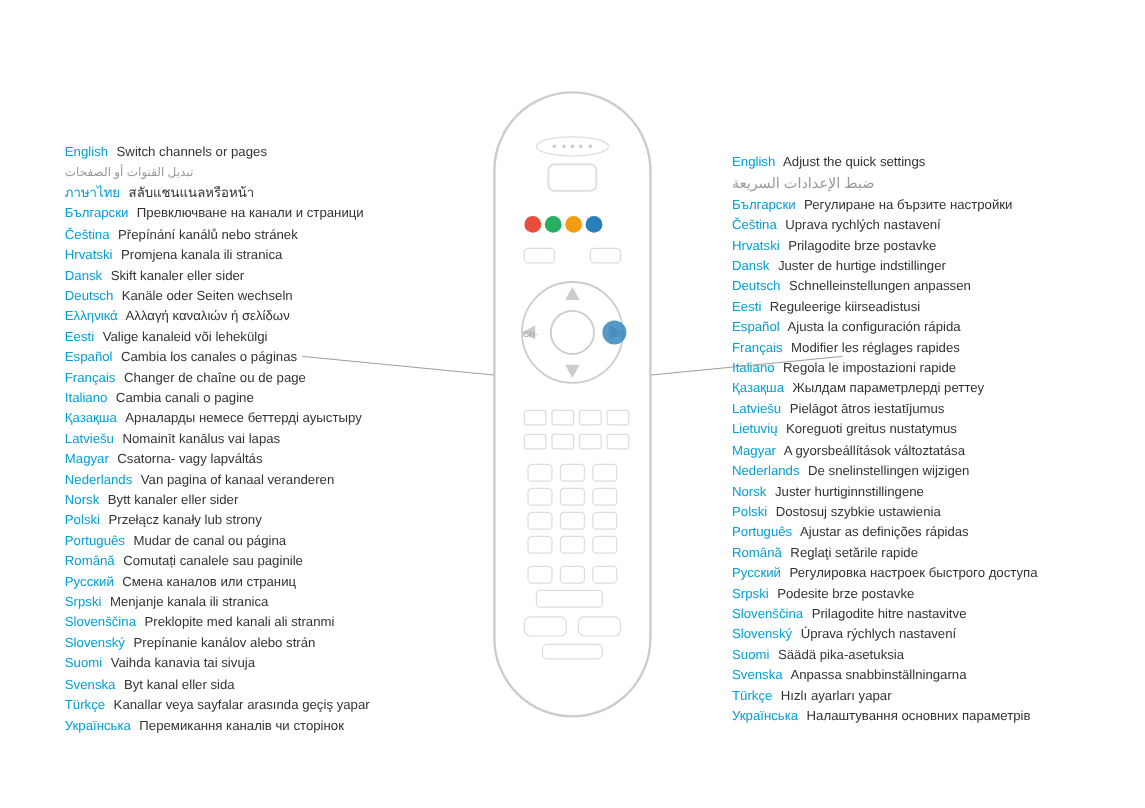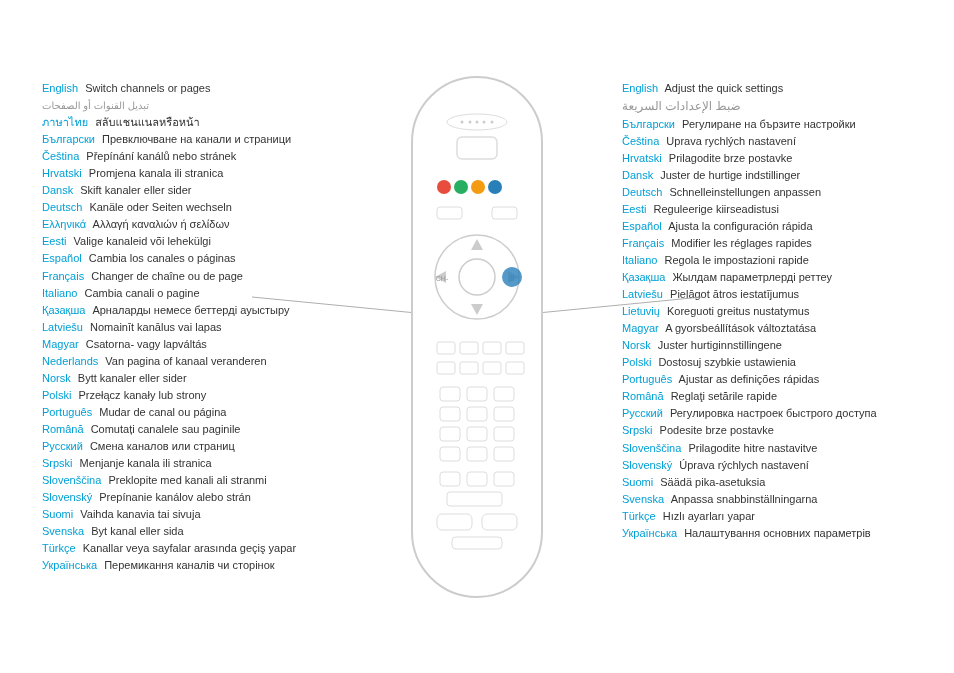--- a/index.html
+++ b/index.html
@@ -9,21 +9,22 @@
       background: #fff;
       font-family: Arial, sans-serif;
       font-size: 11px;
       overflow: hidden;
       position: relative;
     }
     .main-container {
       display: flex;
       width: 100%;
       height: 100%;
-      padding: 20px 12px;
+      padding: 20px 24px;
+      align-items: center;
     }
     .left-panel {
       width: 320px;
       padding-top: 60px;
       padding-left: 30px;
       flex-shrink: 0;
     }
     .center-panel {
       flex: 1;
       display: flex;
@@ -184,20 +185,21 @@
         <div class="lang-row"><span class="lang-name">Dansk</span><span class="lang-text"> Juster de hurtige indstillinger</span></div>
         <div class="lang-row"><span class="lang-name">Deutsch</span><span class="lang-text"> Schnelleinstellungen anpassen</span></div>
         <div class="lang-row"><span class="lang-name">Eesti</span><span class="lang-text"> Reguleerige kiirseadistusi</span></div>
         <div class="lang-row"><span class="lang-name">Español</span><span class="lang-text"> Ajusta la configuración rápida</span></div>
         <div class="lang-row"><span class="lang-name">Français</span><span class="lang-text"> Modifier les réglages rapides</span></div>
         <div class="lang-row"><span class="lang-name">Italiano</span><span class="lang-text"> Regola le impostazioni rapide</span></div>
         <div class="lang-row"><span class="lang-name">Қазақша</span><span class="lang-text"> Жылдам параметрлерді реттеу</span></div>
         <div class="lang-row"><span class="lang-name">Latviešu</span><span class="lang-text"> Pielāgot ātros iestatījumus</span></div>
         <div class="lang-row"><span class="lang-name">Lietuvių</span><span class="lang-text"> Koreguoti greitus nustatymus</span></div>
         <div class="lang-row"><span class="lang-name">Magyar</span><span class="lang-text"> A gyorsbeállítások változtatása</span></div>
+        <div class="lang-row"><span class="lang-name">Nederlands</span><span class="lang-text"> De snelinstellingen wijzigen</span></div>
         <div class="lang-row"><span class="lang-name">Norsk</span><span class="lang-text"> Juster hurtiginnstillingene</span></div>
         <div class="lang-row"><span class="lang-name">Polski</span><span class="lang-text"> Dostosuj szybkie ustawienia</span></div>
         <div class="lang-row"><span class="lang-name">Português</span><span class="lang-text"> Ajustar as definições rápidas</span></div>
         <div class="lang-row"><span class="lang-name">Română</span><span class="lang-text"> Reglaţi setările rapide</span></div>
         <div class="lang-row"><span class="lang-name">Русский</span><span class="lang-text"> Регулировка настроек быстрого доступа</span></div>
         <div class="lang-row"><span class="lang-name">Srpski</span><span class="lang-text"> Podesite brze postavke</span></div>
         <div class="lang-row"><span class="lang-name">Slovenščina</span><span class="lang-text"> Prilagodite hitre nastavitve</span></div>
         <div class="lang-row"><span class="lang-name">Slovenský</span><span class="lang-text"> Úprava rýchlych nastavení</span></div>
         <div class="lang-row"><span class="lang-name">Suomi</span><span class="lang-text"> Säädä pika-asetuksia</span></div>
         <div class="lang-row"><span class="lang-name">Svenska</span><span class="lang-text"> Anpassa snabbinställningarna</span></div>

